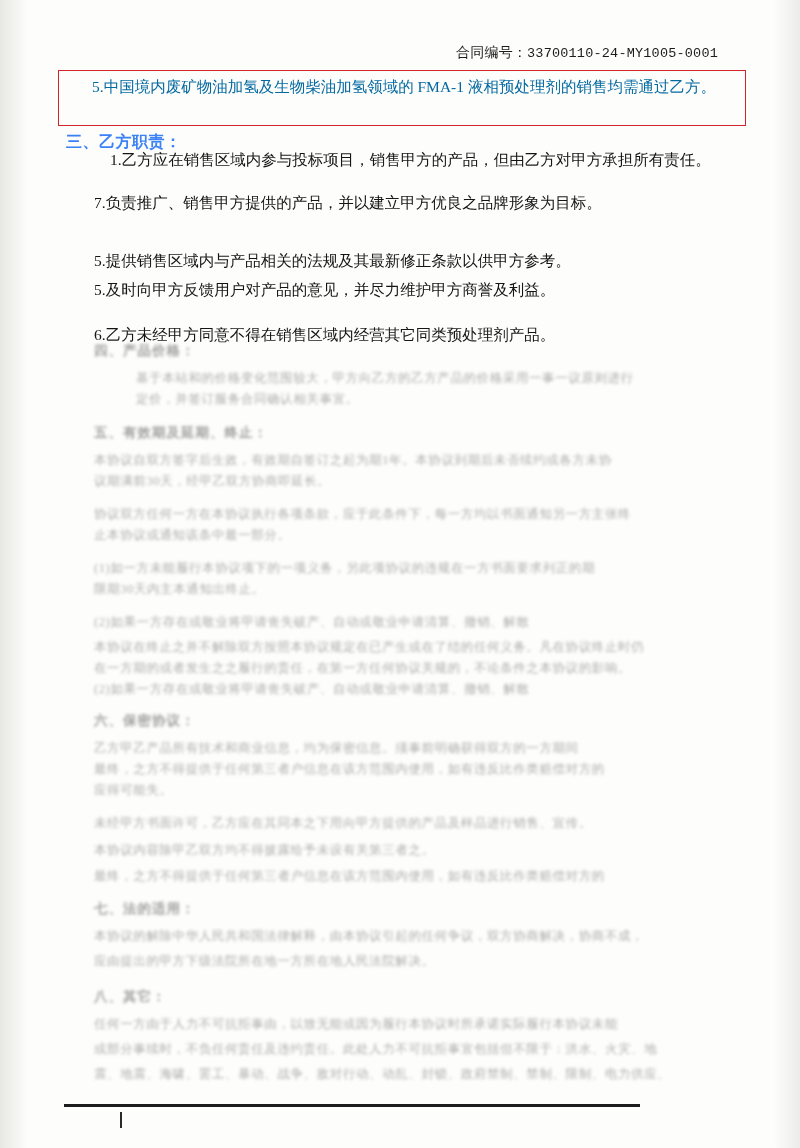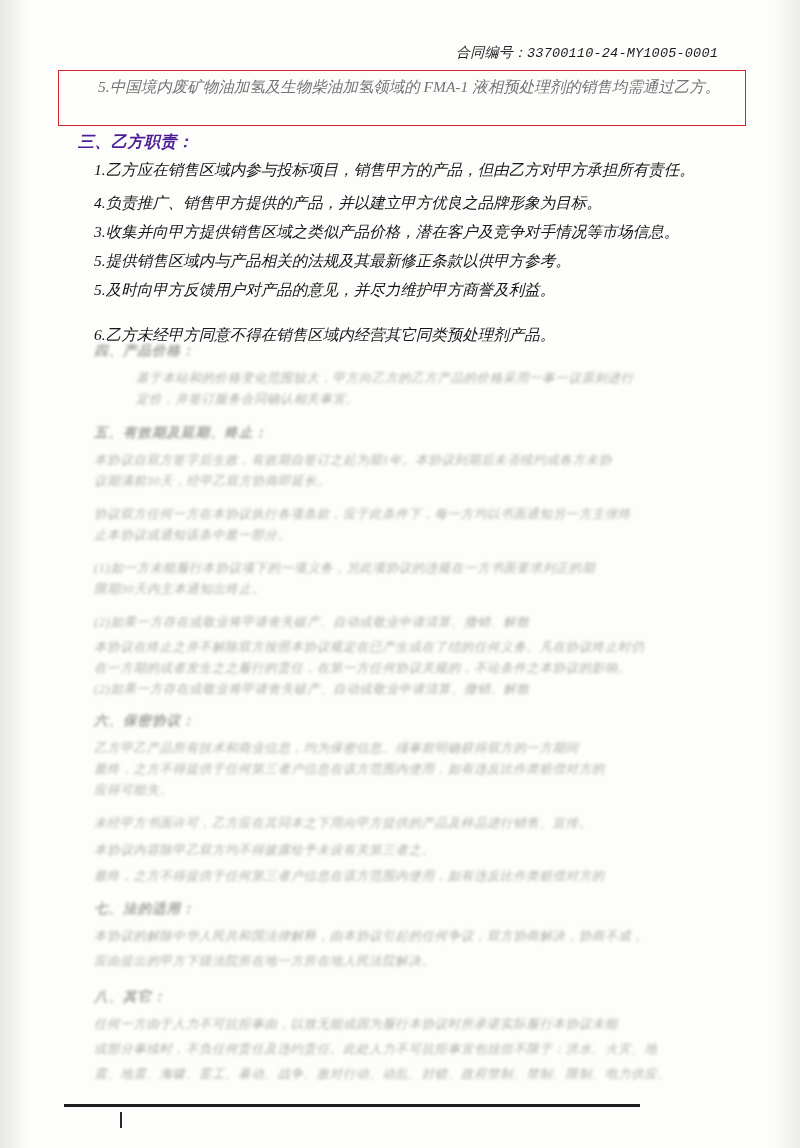--- a/index.html
+++ b/index.html
@@ -13,21 +13,20 @@
     font-family: "Liberation Serif", serif;
     color: #1a1a1a;
     position: relative;
     overflow: hidden;
   }
   .page {
     position: relative;
     width: 800px;
     height: 1148px;
     background: #fdfdfb;
-    font-style: italic;
   }
   
   .page::before {
     content: "";
     position: absolute;
     left: 0; top: 0;
     width: 28px; height: 100%;
     background: linear-gradient(to right, rgba(180,180,175,0.30), rgba(255,255,255,0));
     pointer-events: none;
   }
@@ -67,36 +66,36 @@
     left: 0px;
     top: 70px;
     width: 688px;
     height: 56px;
     border: 1.6px solid #d2252a;
     box-sizing: border-box;
   }
 
   .clause-highlight {
     position: absolute;
-    left: 10px;
+    left: 4px;
     top: 74px;
     width: 668px;
     font-size: 15.5px;
     line-height: 26px;
-    color: #737373;
+    color: #0369a1;
     text-align: justify;
   }
   .clause-highlight .indent { display: inline-block; width: 30px; }
 
   .section-head {
     position: absolute;
-    left: 20px;
+    left: 8px;
     font-size: 16px;
     font-weight: bold;
-    color: #4c1d95;
+    color: #3b82f6;
     letter-spacing: 0.5px;
   }
   .para {
     position: absolute;
     left: 36px;
     width: 660px;
     font-size: 15.5px;
     line-height: 24px;
     color: #151515;
     text-align: justify;
@@ -156,23 +155,22 @@
       <span class="cn-label">合同编号：</span><span>33700110-24-MY1005-0001</span>
     </div>
 
     <div class="highlight-box"></div>
     <div class="clause-highlight">
       <span class="indent"></span><span>5.中国境内废矿物油加氢及生物柴油加氢领域的 FMA-1 液相预处理剂的销售均需通过乙方。</span>
     </div>
 
     <div class="section-head" style="top:132px;">三、乙方职责：</div>
 
-    <div class="para" style="top:158px;">1.乙方应在销售区域内参与投标项目，销售甲方的产品，但由乙方对甲方承担所有责任。</div>
-    <div class="para" style="top:191px;">4.负责推广、销售甲方提供的产品，并以建立甲方优良之品牌形象为目标。</div>
-    <div class="para" style="top:220px;">3.收集并向甲方提供销售区域之类似产品价格，潜在客户及竞争对手情况等市场信息。</div>
+    <div class="para" style="top:148px;margin-left:16px;">1.乙方应在销售区域内参与投标项目，销售甲方的产品，但由乙方对甲方承担所有责任。</div>
+    <div class="para" style="top:191px;">7.负责推广、销售甲方提供的产品，并以建立甲方优良之品牌形象为目标。</div>
     <div class="para" style="top:249px;">5.提供销售区域内与产品相关的法规及其最新修正条款以供甲方参考。</div>
     <div class="para" style="top:278px;">5.及时向甲方反馈用户对产品的意见，并尽力维护甲方商誉及利益。</div>
     <div class="para" style="top:323px;">6.乙方未经甲方同意不得在销售区域内经营其它同类预处理剂产品。</div>
 
     <div class="blur-head" style="top:342px;">四、产品价格：</div>
     <div class="blur-block blur-indent" style="top:368px;">基于本站和的价格变化范围较大，甲方向乙方的乙方产品的价格采用一事一议原则进行</div>
     <div class="blur-block blur-indent" style="top:389px;">定价，并签订服务合同确认相关事宜。</div>
 
     <div class="blur-head" style="top:424px;">五、有效期及延期、终止：</div>
     <div class="blur-block" style="top:450px;">本协议自双方签字后生效，有效期自签订之起为期1年。本协议到期后未否续约或各方未协</div>

